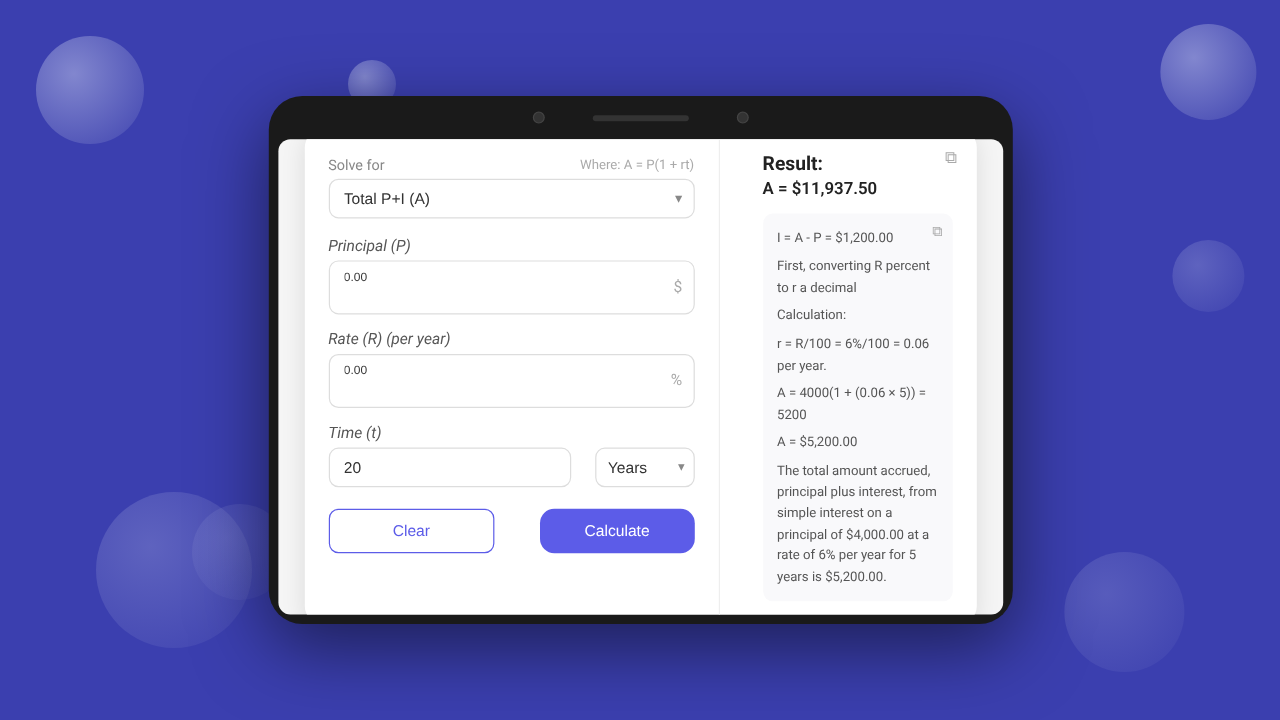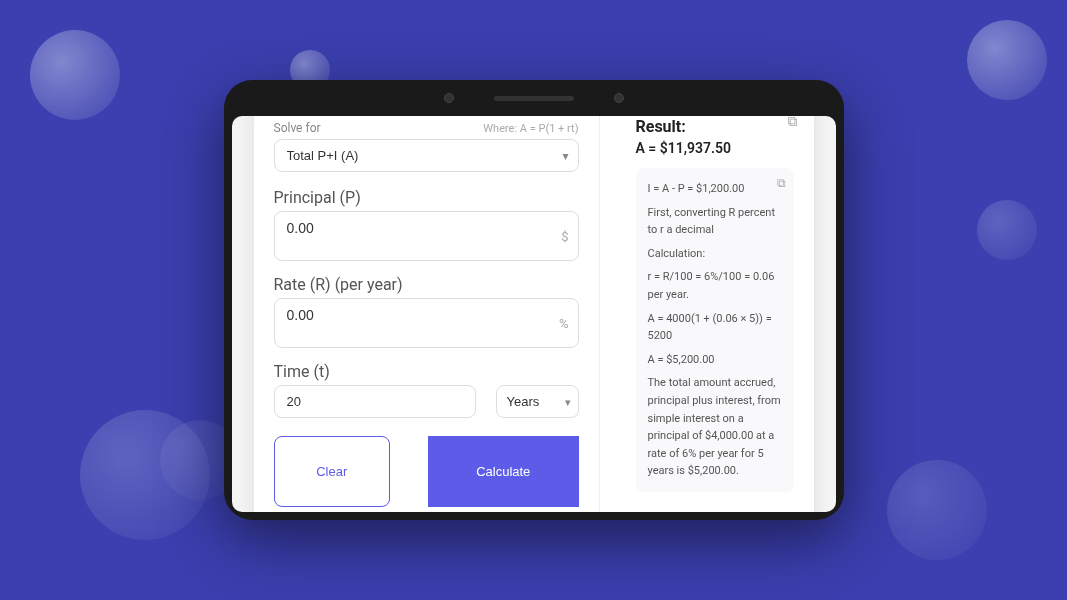--- a/index.html
+++ b/index.html
@@ -143,37 +143,38 @@
       pointer-events: none;
       color: #888;
       font-size: 12px;
     }
 
     .field-group {
       margin-bottom: 14px;
     }
 
     .field-label {
-      font-size: 16px;
+      font-size: 13px;
       color: #555;
       margin-bottom: 4px;
+      font-style: italic;
     }
 
     .input-wrapper {
       position: relative;
       display: flex;
       align-items: center;
     }
 
     .field-input {
       width: 100%;
       padding: 8px 32px 24px 12px;
       border: 1px solid #ddd;
       border-radius: 8px;
-      font-size: 14px;
+      font-size: 10px;
       color: #333;
       outline: none;
       background: white;
     }
 
     .input-suffix {
       position: absolute;
       right: 10px;
       color: #aaa;
       font-size: 13px;
@@ -237,23 +238,23 @@
       border-radius: 8px;
       background: white;
       color: #5c5ce8;
       font-size: 13px;
       font-weight: 500;
       cursor: pointer;
     }
 
     .btn-calculate {
       flex: 1;
-      padding: 28px;
+      padding: 6px;
       border: none;
-      border-radius: 0;
+      border-radius: 12px;
       background: #5c5ce8;
       color: white;
       font-size: 13px;
       font-weight: 500;
       cursor: pointer;
       margin-left: 16px;
     }
 
     
     .right-panel {

